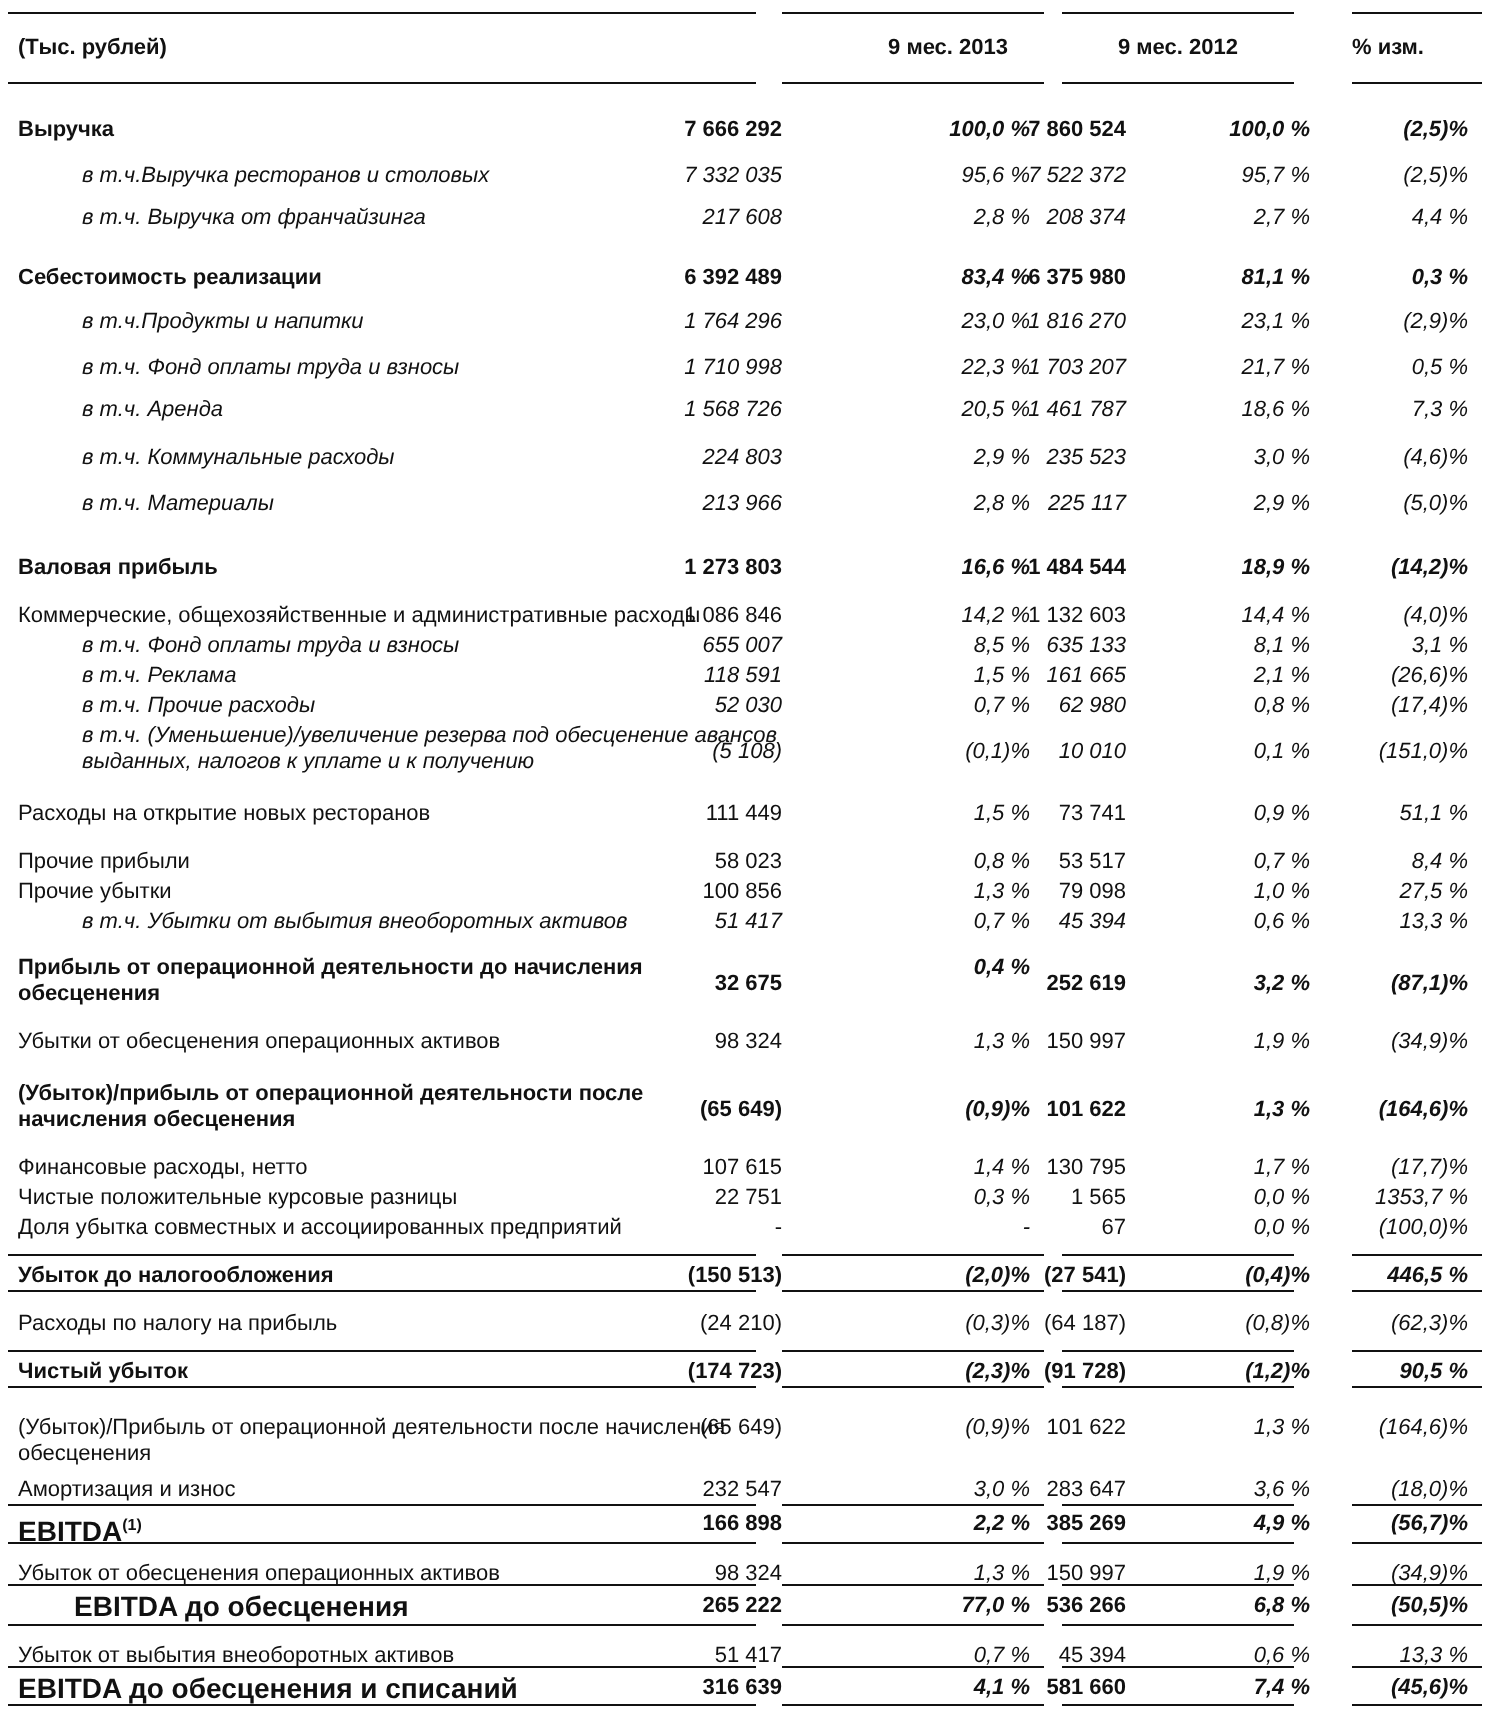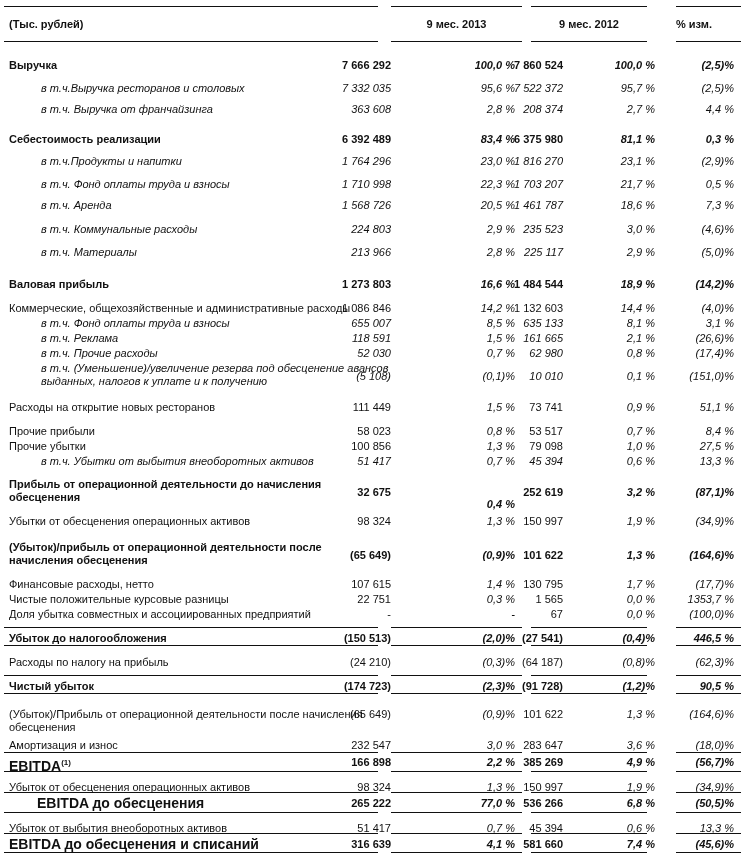--- a/index.html
+++ b/index.html
@@ -27,21 +27,21 @@
 
 <div>
 
   <div class="rule" style="top:6px;left:4px;width:374px;"></div>
   <div class="rule" style="top:6px;left:391px;width:131px;"></div>
   <div class="rule" style="top:6px;left:531px;width:116px;"></div>
   <div class="rule" style="top:6px;left:676px;width:65px;"></div>
 
   <div class="row" style="top:18px;">
     <span class="cell lbl hdr">(Тыс. рублей)</span>
-    <span class="cell hdr" style="left:391px;width:131px;text-align:center;">9 мес. 2013</span>
+    <span class="cell hdr" style="left:373px;width:131px;text-align:right;">9 мес. 2013</span>
     <span class="cell hdr" style="left:531px;width:116px;text-align:center;">9 мес. 2012</span>
     <span class="cell hdr" style="left:676px;width:65px;text-align:left;">% изм.</span>
   </div>
 
   <div class="rule" style="top:41px;left:4px;width:374px;"></div>
   <div class="rule" style="top:41px;left:391px;width:131px;"></div>
   <div class="rule" style="top:41px;left:531px;width:116px;"></div>
   <div class="rule" style="top:41px;left:676px;width:65px;"></div>
 
   <div id="rows">
@@ -56,21 +56,21 @@
       <div class="row" style="top: 82px;">
     <span class="cell lbl i ind">в т.ч.Выручка ресторанов и столовых</span>
     <span class="cell v13 i">7 332 035</span>
     <span class="cell p13 pc">95,6 %</span>
     <span class="cell v12 i">7 522 372</span>
     <span class="cell p12 pc">95,7 %</span>
     <span class="cell chg pc">(2,5)%</span>
   </div>
       <div class="row" style="top: 103px;">
     <span class="cell lbl i ind">в т.ч. Выручка от франчайзинга</span>
-    <span class="cell v13 i">363 608</span>
+    <span class="cell v13 i">217 608</span>
     <span class="cell p13 pc">2,8 %</span>
     <span class="cell v12 i">208 374</span>
     <span class="cell p12 pc">2,7 %</span>
     <span class="cell chg pc">4,4 %</span>
   </div>
       <div class="row" style="top: 133px;">
     <span class="cell lbl b">Себестоимость реализации</span>
     <span class="cell v13 b">6 392 489</span>
     <span class="cell p13 pc b">83,4 %</span>
     <span class="cell v12 b">6 375 980</span>
@@ -193,21 +193,21 @@
     <span class="cell lbl i ind">в т.ч. Убытки от  выбытия  внеоборотных активов</span>
     <span class="cell v13 i">51 417</span>
     <span class="cell p13 pc">0,7 %</span>
     <span class="cell v12 i">45 394</span>
     <span class="cell p12 pc">0,6 %</span>
     <span class="cell chg pc">13,3 %</span>
   </div>
       <div class="row" style="top: 478px;">
     <span class="cell lbl b">Прибыль от операционной деятельности до начисления обесценения</span>
     <span class="cell v13 b" style="top: 8px;">32 675</span>
-    <span class="cell p13 pc b" style="top: 20px;">0,4 %</span>
+    <span class="cell p13 pc b" style="top: 0;">0,4 %</span>
     <span class="cell v12 b" style="top: 8px;">252 619</span>
     <span class="cell p12 pc b" style="top: 8px;">3,2 %</span>
     <span class="cell chg pc b" style="top: 8px;">(87,1)%</span>
   </div>
       <div class="row" style="top: 515px;">
     <span class="cell lbl">Убытки от обесценения операционных активов</span>
     <span class="cell v13">98 324</span>
     <span class="cell p13 pc">1,3 %</span>
     <span class="cell v12">150 997</span>
     <span class="cell p12 pc">1,9 %</span>

